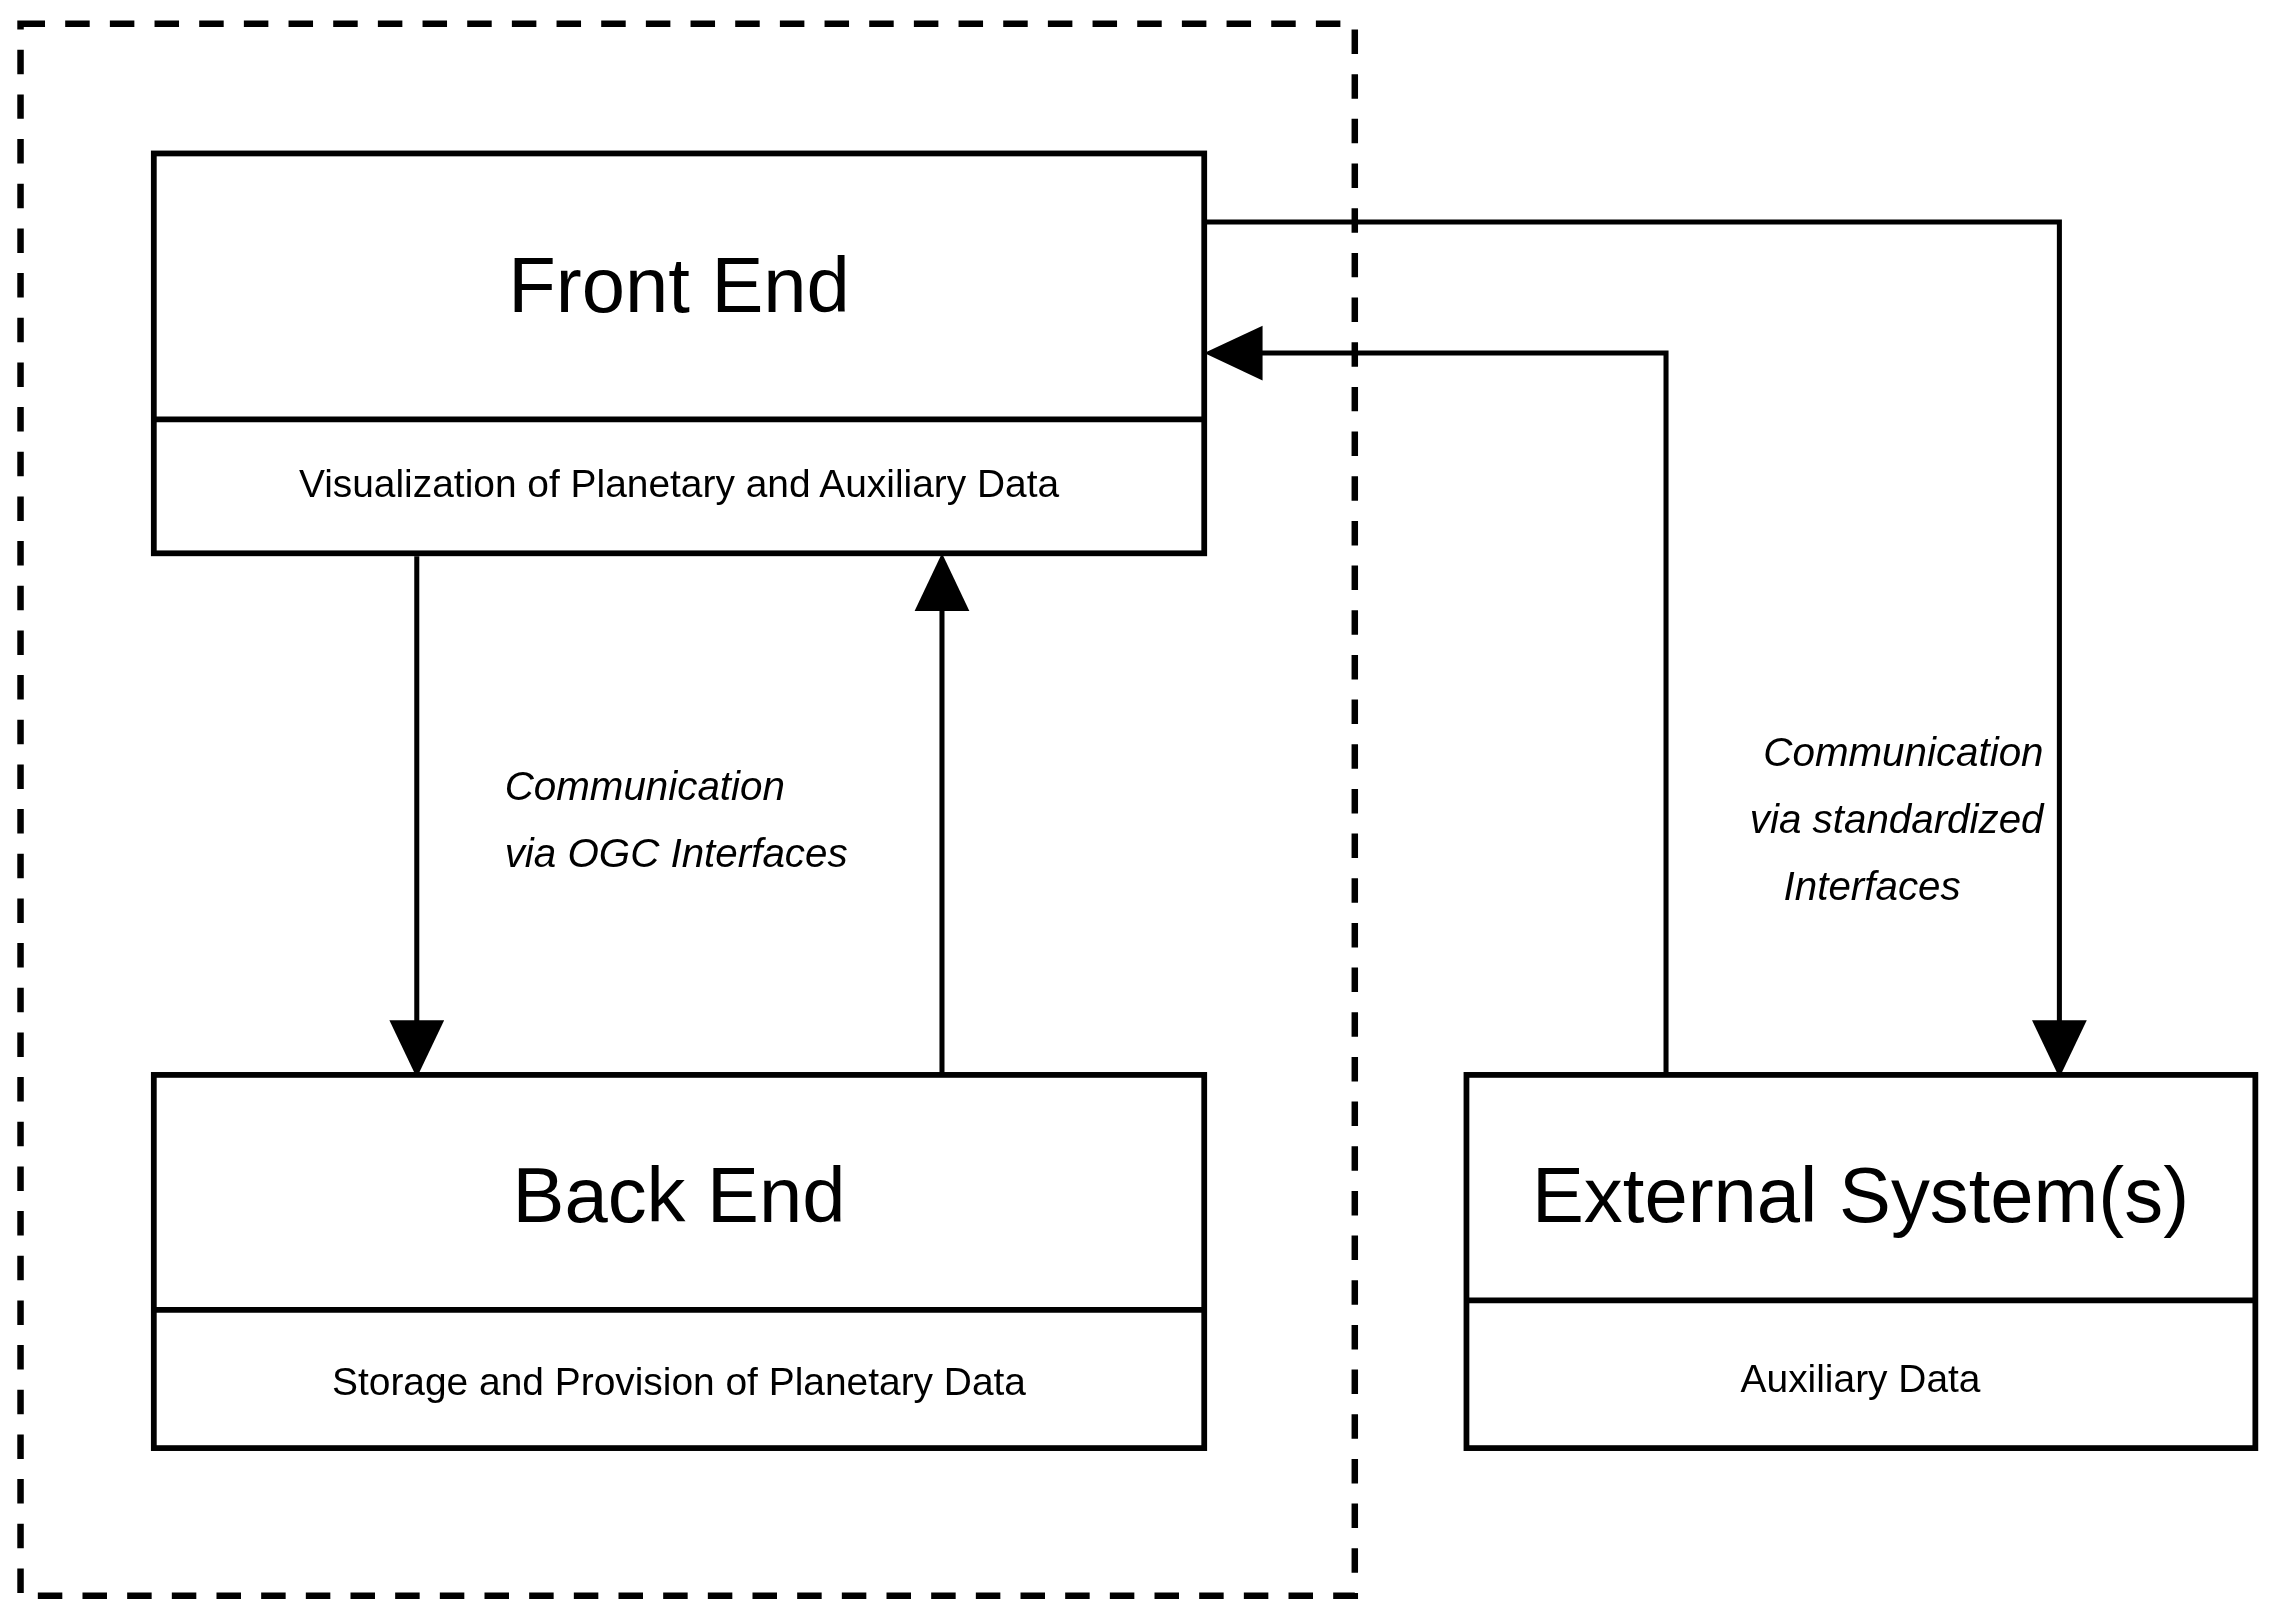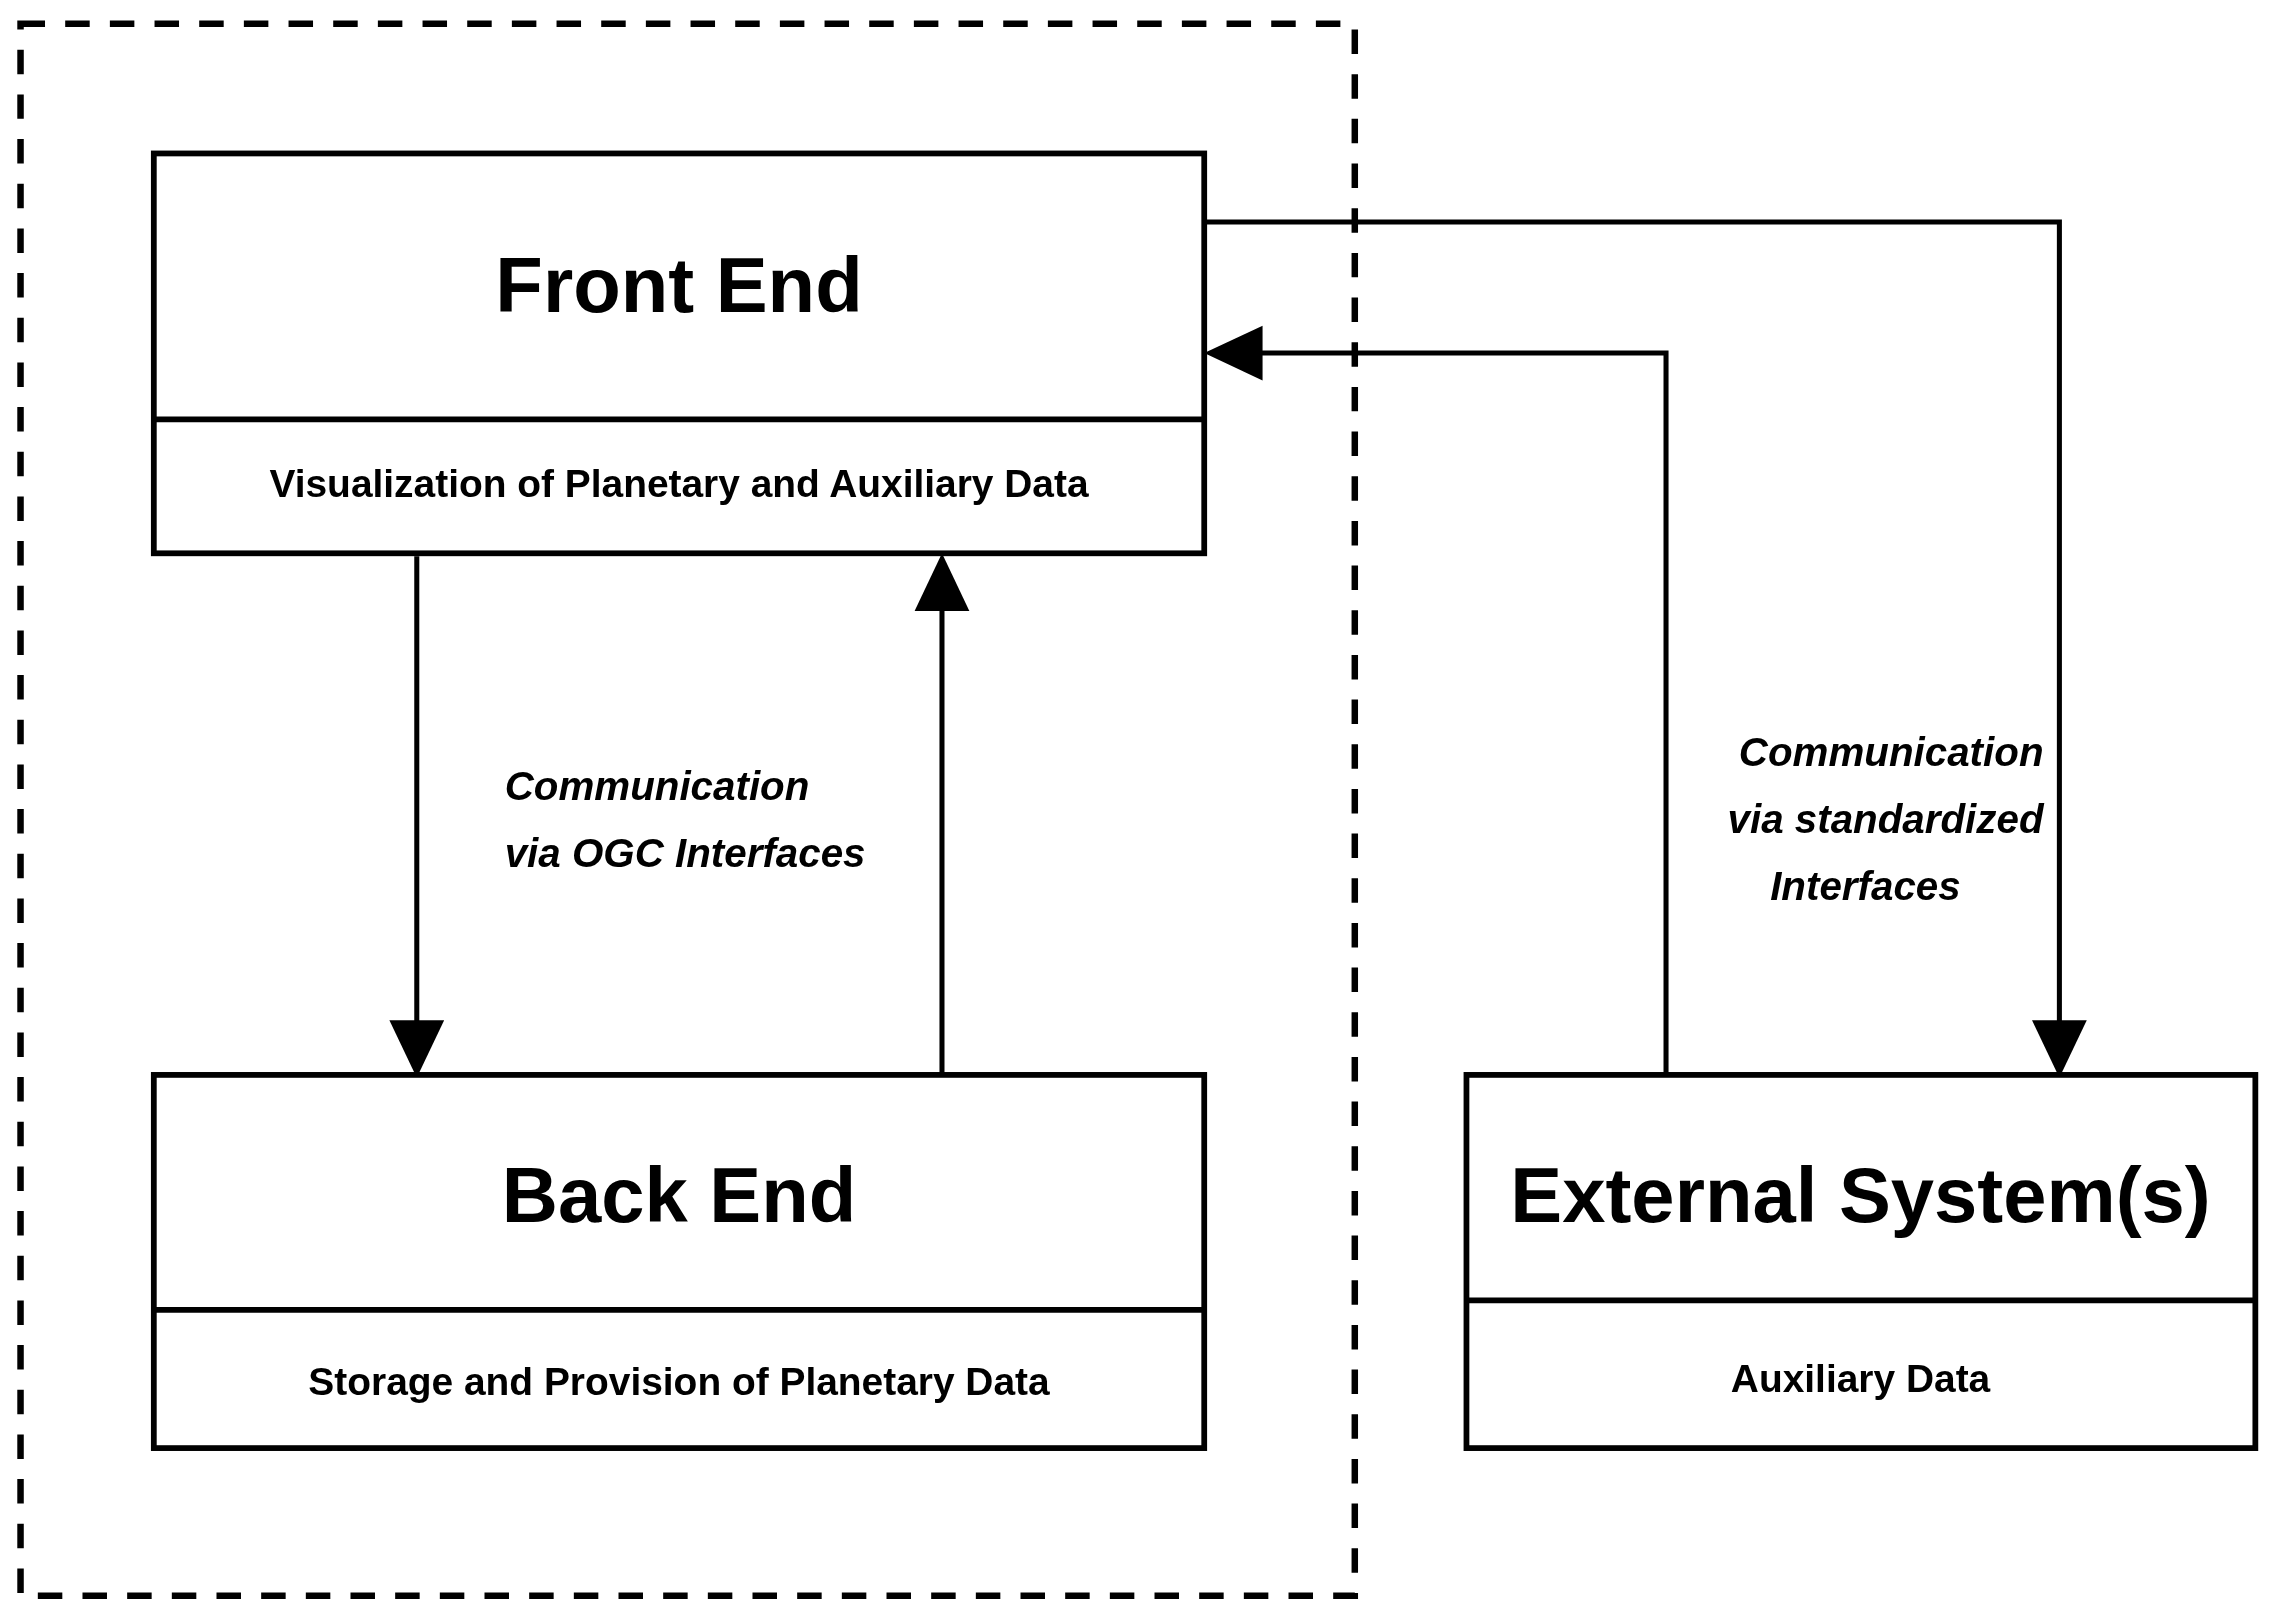--- a/index.html
+++ b/index.html
@@ -10,21 +10,20 @@
   body {
     width: 2273px;
     height: 1621px;
     font-family: "Liberation Sans", sans-serif;
     overflow: hidden;
   }
   #diagram-root {
     position: relative;
     width: 2273px;
     height: 1621px;
-    font-weight: bold;
   }
   svg#architecture-diagram {
     display: block;
     width: 2273px;
     height: 1621px;
   }
   .box-rect {
     fill: #ffffff;
     stroke: #000000;
     stroke-width: 8;

